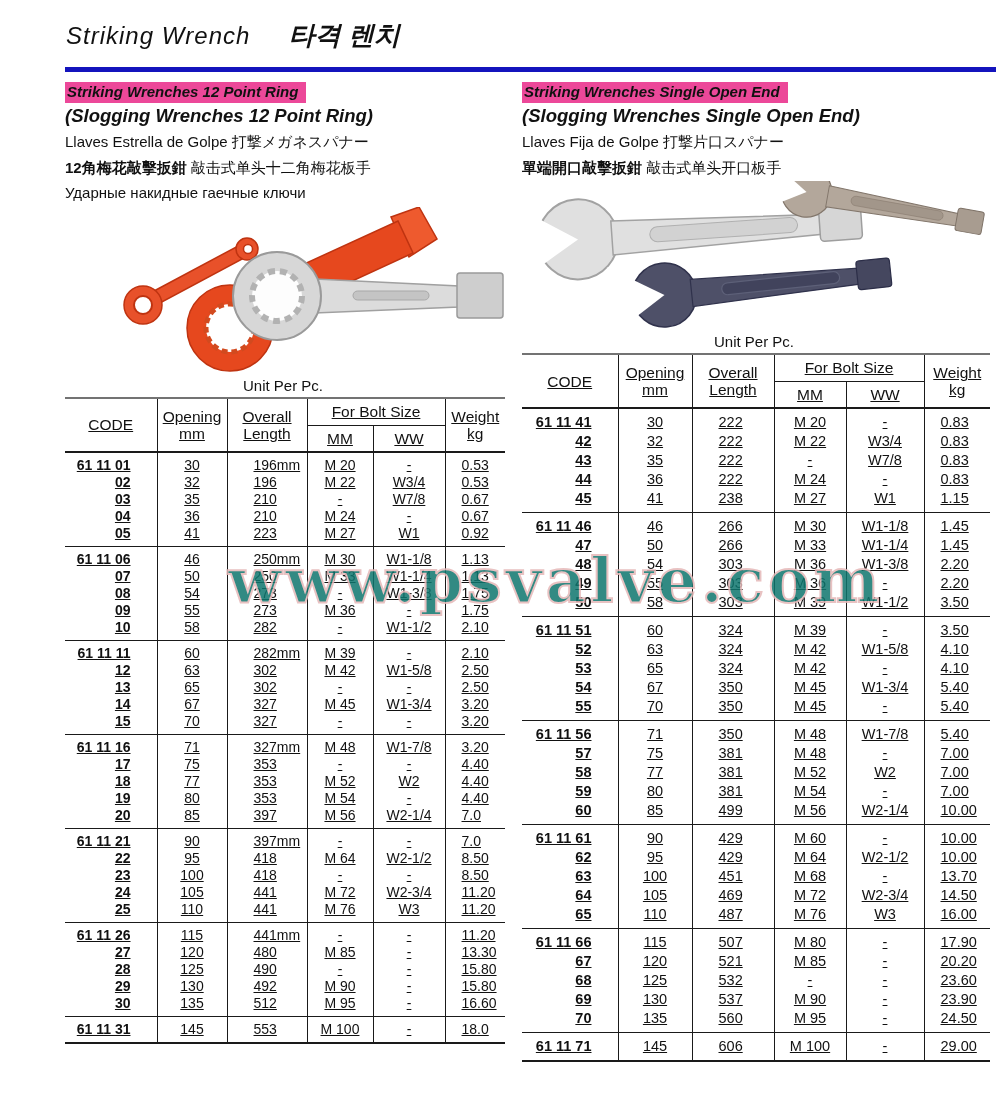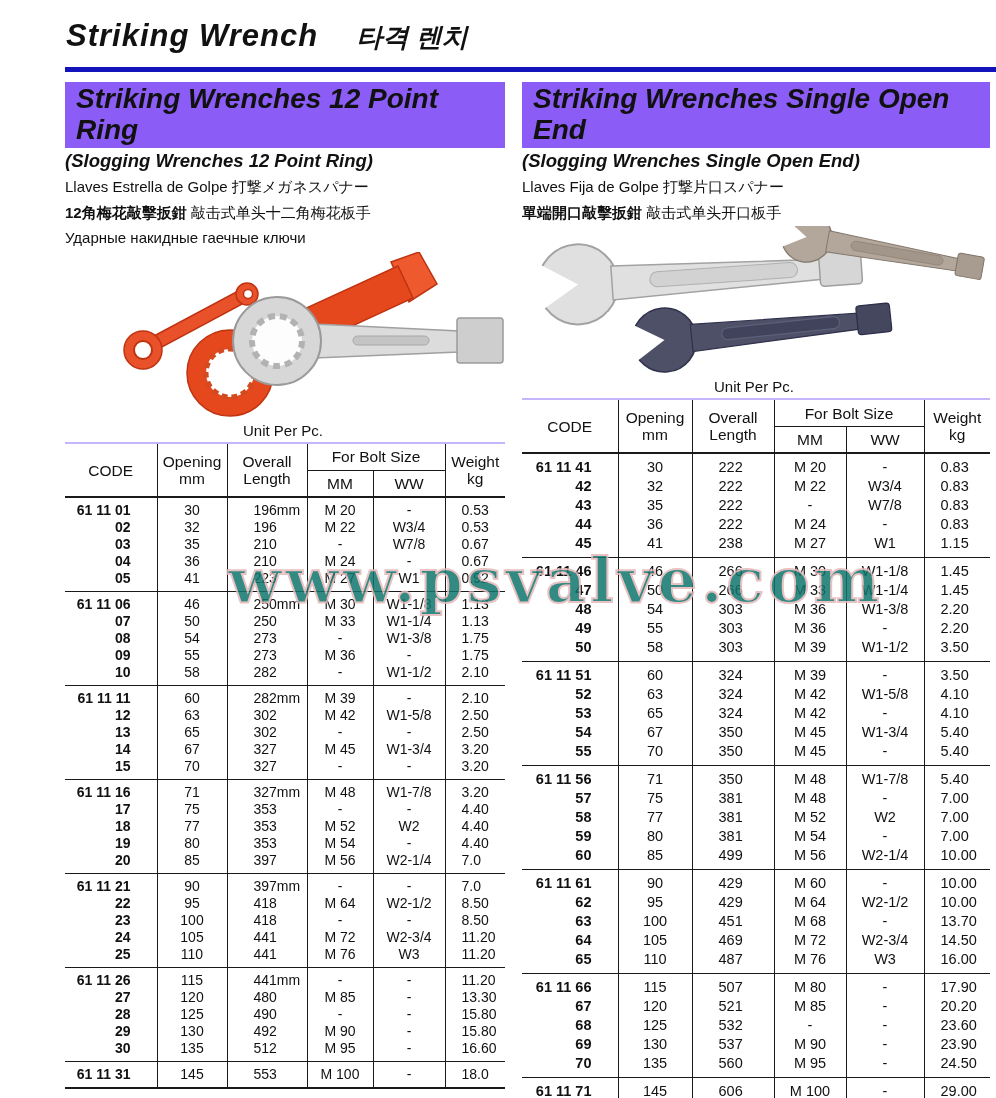--- a/index.html
+++ b/index.html
@@ -1,40 +1,40 @@
 <!DOCTYPE html>
 <html><head>
 <meta charset="utf-8">
 <style>
   * { margin:0; padding:0; box-sizing:border-box; }
   html,body { width:996px; height:1098px; background:#ffffff; font-family:"Liberation Sans", sans-serif; color:#111; overflow:hidden; }
   .page { position:relative; width:996px; height:1098px; background:#fff; }
 
   
   .title-row { position:absolute; left:66px; top:18px; white-space:nowrap; }
-  .title-en { font-size:31px; font-weight:bold; font-style:italic; letter-spacing:1px; }
+  .title-en { font-size:24px; font-weight:normal; font-style:italic; letter-spacing:1px; }
   .title-kr { font-size:26px; font-weight:bold; font-style:italic; margin-left:34px; }
   .accent-rule { position:absolute; left:65px; right:0; top:67px; height:5px; background:#1414bd; }
 
   
   .col { position:absolute; top:82px; }
   .col-left  { left:65px;  width:440px; }
   .col-right { left:522px; width:468px; }
 
-  .sec-heading { display:inline-block; font-size:28px; font-weight:bold; font-style:italic; background:#8b5cf6; padding:2px 8px 2px 11px; line-height:1.1; }
+  .sec-heading { display:inline-block; font-size:15px; font-weight:bold; font-style:italic; background:#ec4899; padding:2px 8px 2px 2px; line-height:1.1; }
   .sec-subheading { font-size:18.5px; font-weight:bold; font-style:italic; margin-top:2px; line-height:1.15; }
   .lang-line { font-size:15px; margin-top:7px; line-height:1.25; }
   .lang-line .cn-bold { font-weight:bold; }
 
   .product-art { display:block; margin-top:4px; }
 
   .unit-label { font-size:15px; text-align:center; padding-right:4px; margin:2px 0 3px 0; }
 
   
-  table.spec { width:100%; border-collapse:collapse; border-top:2px solid #c4b5fd; border-bottom:2px solid #1a1a1a; table-layout:fixed; }
+  table.spec { width:100%; border-collapse:collapse; border-top:2px solid #737373; border-bottom:2px solid #1a1a1a; table-layout:fixed;text-decoration:underline; }
   table.spec thead { border-bottom:2px solid #1a1a1a; }
   table.spec th { font-weight:normal; font-size:15.5px; text-align:center; vertical-align:middle; height:27px; line-height:1.1; }
   table.spec th.h-bolt { border-bottom:1.5px solid #1a1a1a; }
   table.spec th + th, table.spec th.vline { border-left:1.5px solid #1a1a1a; }
   table.spec th.h-code { border-left:none; }
   table.spec tbody { border-top:1.5px solid #1a1a1a; }
   table.spec td { vertical-align:middle; white-space:nowrap; }
   table.spec td + td { border-left:1.5px solid #1a1a1a; }
   table.spec tbody tr:first-child td { padding-top:4px; }
   table.spec tbody tr:last-child td { padding-bottom:4px; }

